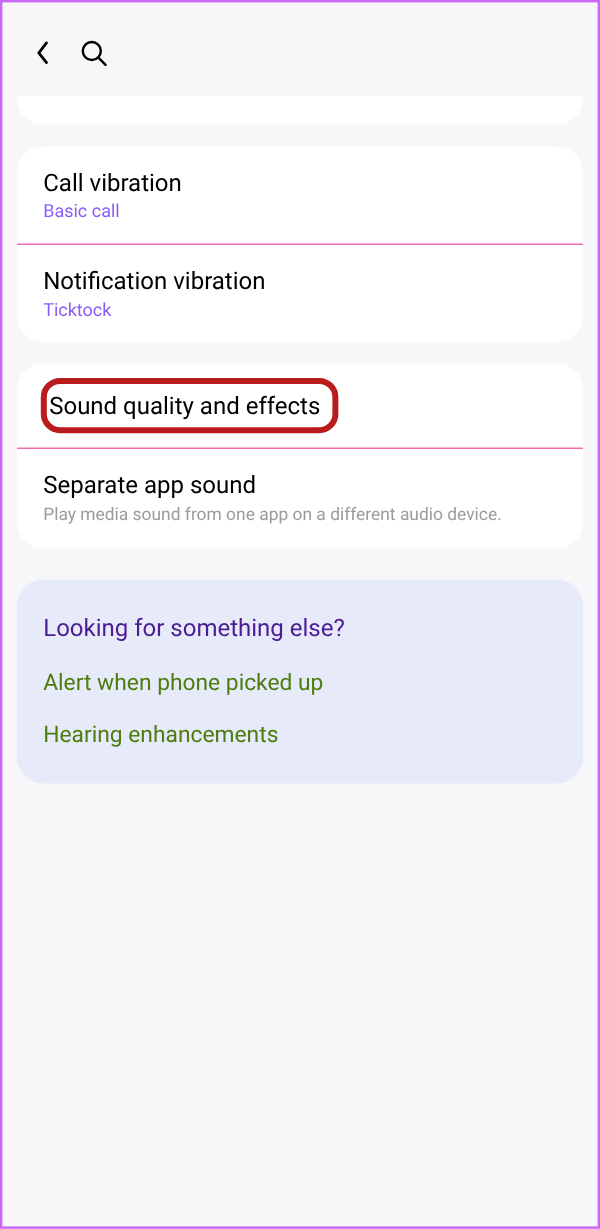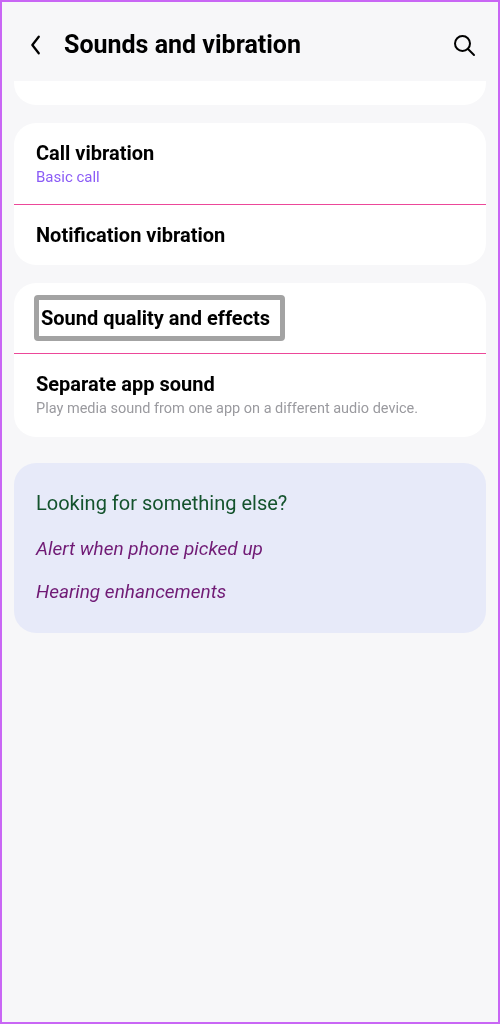--- a/index.html
+++ b/index.html
@@ -64,90 +64,89 @@
     .row {
       padding: 18px 22px;
       position: relative;
     }
     .row + .row {
       border-top: 1px solid #ec4899;
     }
     .row-title {
       font-size: 20px;
       color: #000;
-      font-weight: 700;
+      font-weight: 400;
     }
     .row-subtitle {
       font-size: 15px;
       color: #8b5cf6;
       margin-top: 3px;
     }
     .row-description {
       font-size: 14.5px;
       color: #9a9a9f;
       margin-top: 3px;
       line-height: 1.35;
     }
     .highlight-box {
-      border: 5px solid #a3a3a3;
-      border-radius: 4px;
+      border: 5px solid #b91c1c;
+      border-radius: 16px;
       display: inline-block;
       padding: 6px 10px 6px 2px;
       margin: -6px -10px -6px -2px;
     }
     .info-card {
       background: #e7eaf9;
       margin: 26px 12px 0 12px;
       border-radius: 22px;
       padding: 28px 22px 30px 22px;
     }
     .info-title {
       font-size: 20px;
-      color: #14532d;
+      color: #4c1d95;
       font-weight: 400;
       margin-bottom: 22px;
     }
     .info-link {
       font-size: 19px;
-      color: #701a75;
+      color: #4d7c0f;
       margin-bottom: 20px;
       display: block;
-      font-style: italic;
     }
     .info-link:last-child {
       margin-bottom: 0;
     }
   </style>
 </head>
 <body>
 
 <div class="header">
   <div class="back-icon">
     <svg viewBox="0 0 16 24" fill="none" stroke="#000" stroke-width="2.5" stroke-linecap="round" stroke-linejoin="round">
       <polyline points="11,3 4,12 11,21"></polyline>
     </svg>
   </div>
-  <div class="header-title">Sounds and vibration</div>
   <div class="search-icon">
     <svg viewBox="0 0 24 24" fill="none" stroke="#000" stroke-width="2" stroke-linecap="round">
       <circle cx="10.5" cy="10.5" r="7.5"></circle>
       <line x1="16" y1="16" x2="22" y2="22"></line>
     </svg>
   </div>
 </div>
 
 <div class="top-divider"></div>
 
 <div class="card">
   <div class="row">
     <div class="row-title">Call vibration</div>
     <div class="row-subtitle">Basic call</div>
   </div>
   <div class="row">
     <div class="row-title">Notification vibration</div>
+    <div class="row-subtitle">Ticktock</div>
   </div>
 </div>
 
 <div class="card">
   <div class="row">
     <span class="highlight-box">
       <span class="row-title">Sound quality and effects</span>
     </span>
   </div>
   <div class="row">

